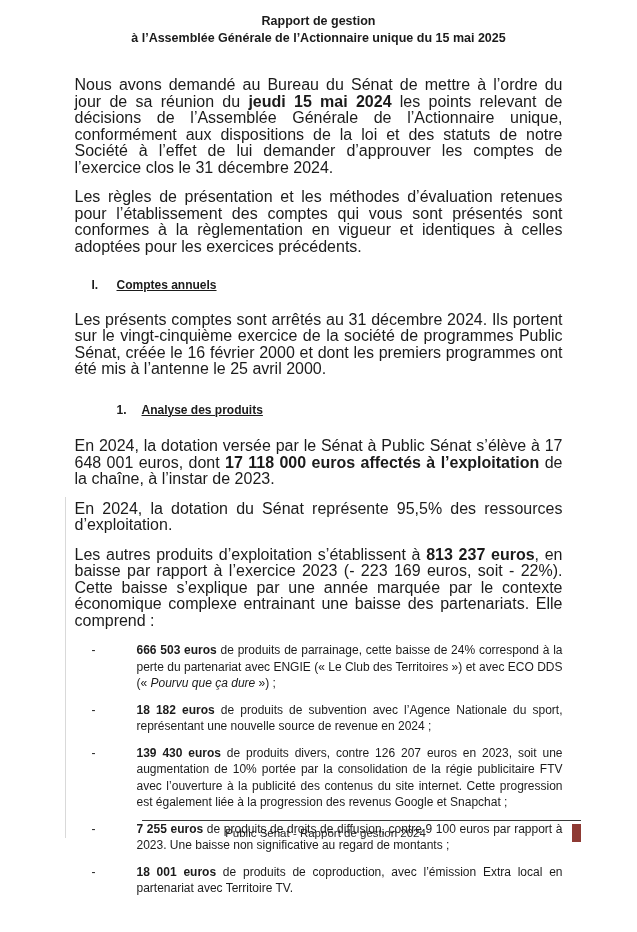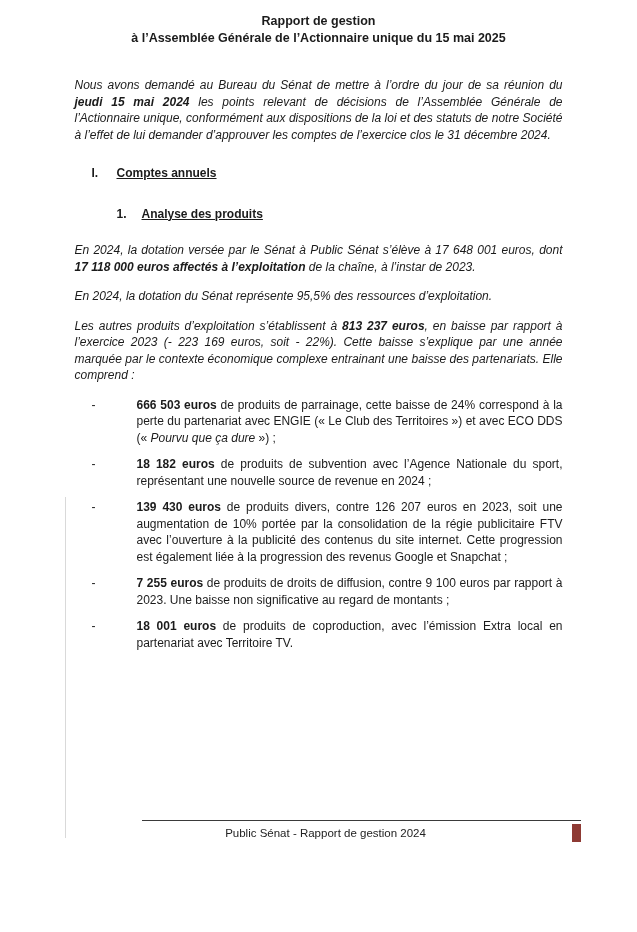--- a/index.html
+++ b/index.html
@@ -18,25 +18,24 @@
 
   .doc-title {
     text-align: center;
     font-weight: bold;
     font-size: 12.5px;
     line-height: 17px;
     margin-bottom: 30px;
   }
 
   .body-text {
-    font-size: 12px;
+    font-size: 16px;
     line-height: 16.5px;
     text-align: justify;
     margin-bottom: 13px;
-    font-style: italic;
   }
 
   .heading {
     display: flex;
     font-weight: bold;
     font-size: 12px;
     line-height: 16.5px;
   }
   .heading .h-num { width: 25px; flex: none; }
   .heading .h-title { text-decoration: underline; }
@@ -80,26 +79,28 @@
 
 <div class="page">
   <div class="content">
 
     <div class="doc-title">
       <div>Rapport de gestion</div>
       <div>à l’Assemblée Générale de l’Actionnaire unique du 15 mai 2025</div>
     </div>
 
     <p class="body-text"><span>Nous avons demandé au Bureau du Sénat de mettre à l’ordre du jour de sa réunion du </span><span style="font-weight: bold;">jeudi 15 mai 2024</span><span> les points relevant de décisions de l’Assemblée Générale de l’Actionnaire unique, conformément aux dispositions de la loi et des statuts de notre Société à l’effet de lui demander d’approuver les comptes de l’exercice clos le 31 décembre 2024.</span></p>
+    <p class="body-text">Les règles de présentation et les méthodes d’évaluation retenues pour l’établissement des comptes qui vous sont présentés sont conformes à la règlementation en vigueur et identiques à celles adoptées pour les exercices précédents.</p>
 
     <div class="heading level1">
       <span class="h-num">I.</span>
       <span class="h-title">Comptes annuels</span>
     </div>
 
+    <p class="body-text">Les présents comptes sont arrêtés au 31 décembre 2024. Ils portent sur le vingt-cinquième exercice de la société de programmes Public Sénat, créée le 16 février 2000 et dont les premiers programmes ont été mis à l’antenne le 25 avril 2000.</p>
 
     <div class="heading level2">
       <span class="h-num">1.</span>
       <span class="h-title">Analyse des produits</span>
     </div>
 
     <p class="body-text"><span>En 2024, la dotation versée par le Sénat à Public Sénat s’élève à 17 648 001 euros, dont </span><span style="font-weight: bold;">17 118 000 euros affectés à l’exploitation</span><span> de la chaîne, à l’instar de 2023.</span></p>
     <p class="body-text">En 2024, la dotation du Sénat représente 95,5% des ressources d’exploitation.</p>
     <p class="body-text"><span>Les autres produits d’exploitation s’établissent à </span><span style="font-weight: bold;">813 237 euros</span><span>, en baisse par rapport à l’exercice 2023 (- 223 169 euros, soit - 22%). Cette baisse s’explique par une année marquée par le contexte économique complexe entrainant une baisse des partenariats. Elle comprend :</span></p>
 

